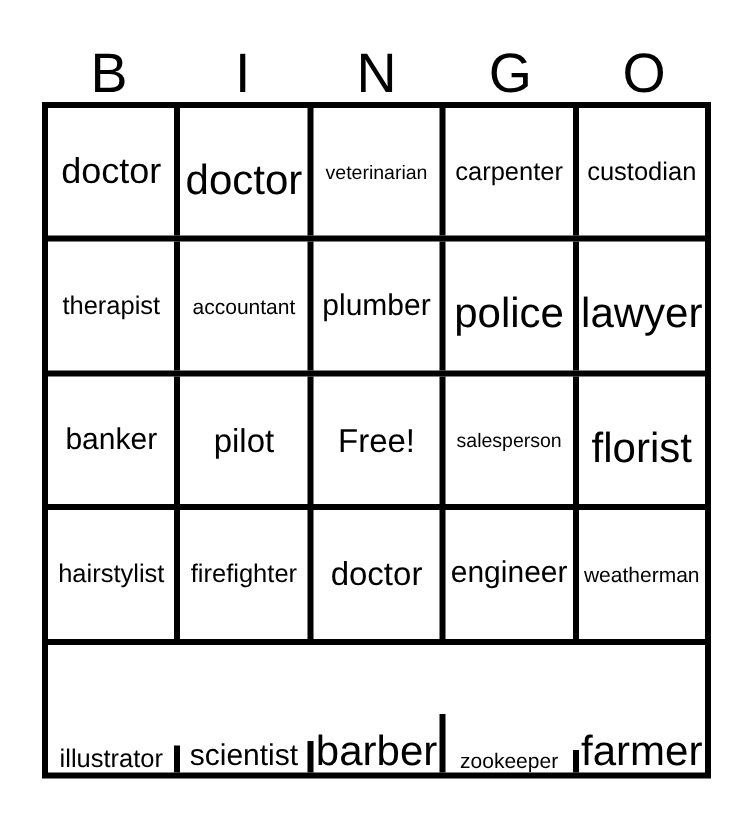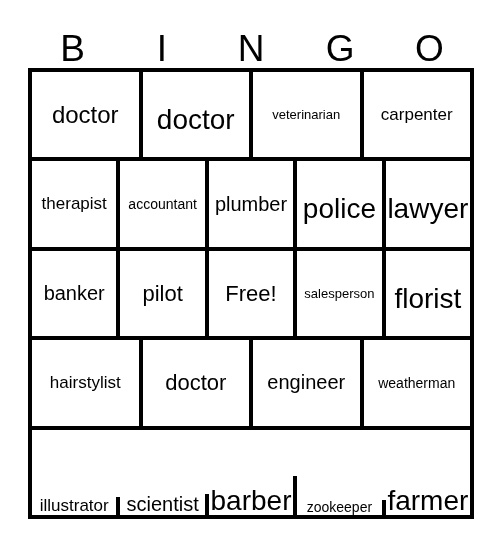--- a/index.html
+++ b/index.html
@@ -117,20 +117,23 @@
         </div>
       <div class="cell">
           <span class="cell-text sz-lg">doctor</span>
         </div>
       <div class="cell">
           <span class="cell-text sz-min">veterinarian</span>
         </div>
       <div class="cell">
           <span class="cell-text sz-xs">carpenter</span>
         </div>
+      <div class="cell">
+          <span class="cell-text sz-xs">custodian</span>
+        </div>
     </div>
 
     <div class="grid-row">
       <div class="cell">
           <span class="cell-text sz-xs">therapist</span>
         </div>
       <div class="cell">
           <span class="cell-text sz-xxs">accountant</span>
         </div>
       <div class="cell">
@@ -158,20 +161,23 @@
           <span class="cell-text sz-min">salesperson</span>
         </div>
       <div class="cell">
           <span class="cell-text sz-lg">florist</span>
         </div>
     </div>
 
     <div class="grid-row">
       <div class="cell">
           <span class="cell-text sz-xs">hairstylist</span>
+        </div>
+      <div class="cell">
+          <span class="cell-text sz-xs">firefighter</span>
         </div>
       <div class="cell">
           <span class="cell-text sz-xl">doctor</span>
         </div>
       <div class="cell">
           <span class="cell-text sz-sm">engineer</span>
         </div>
       <div class="cell">
           <span class="cell-text sz-xxs">weatherman</span>
         </div>

